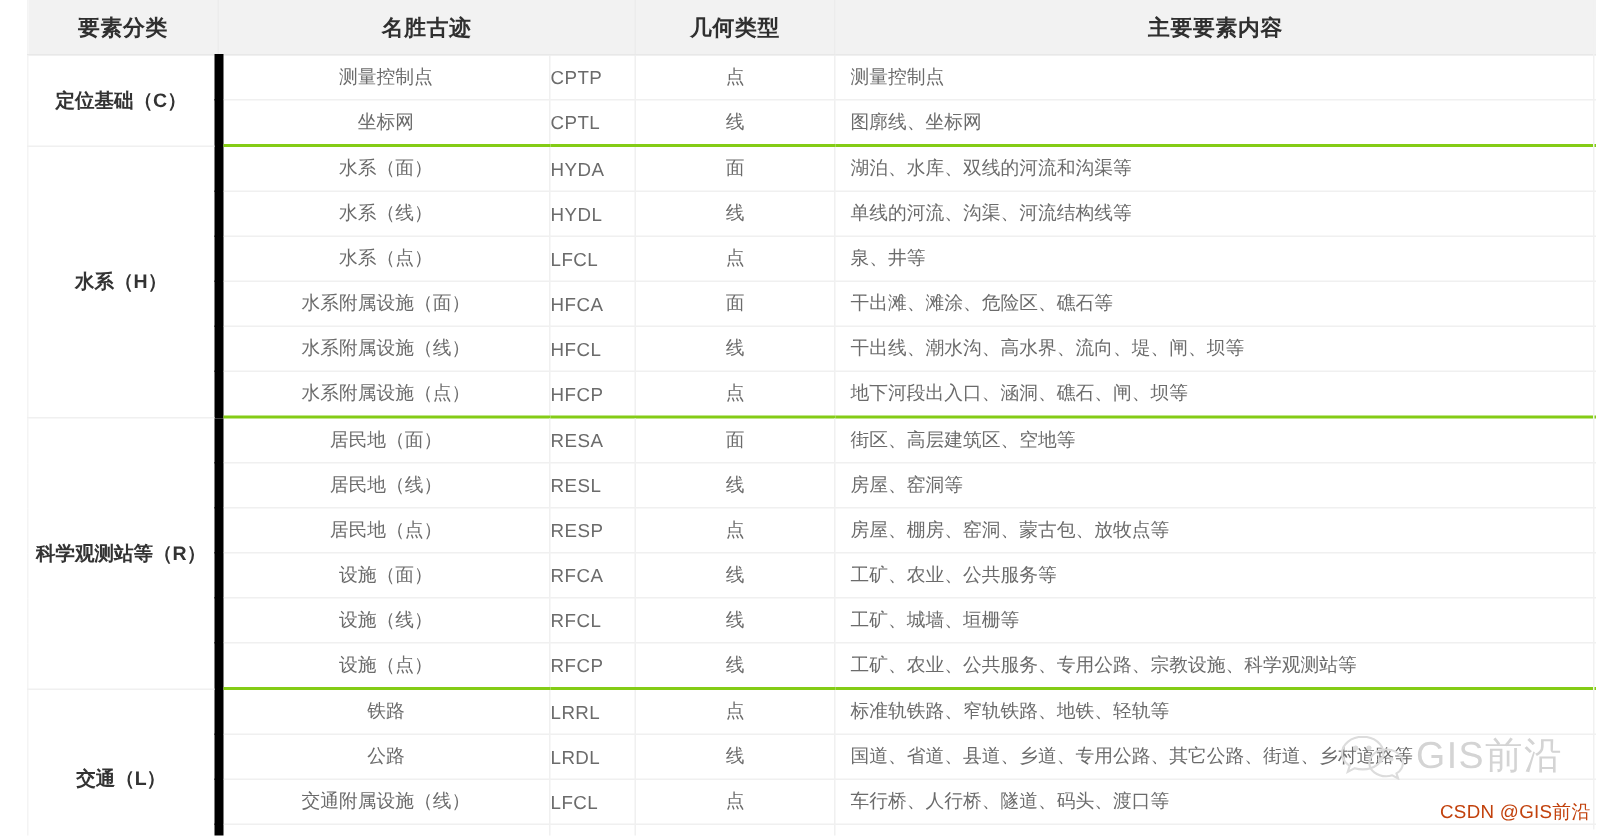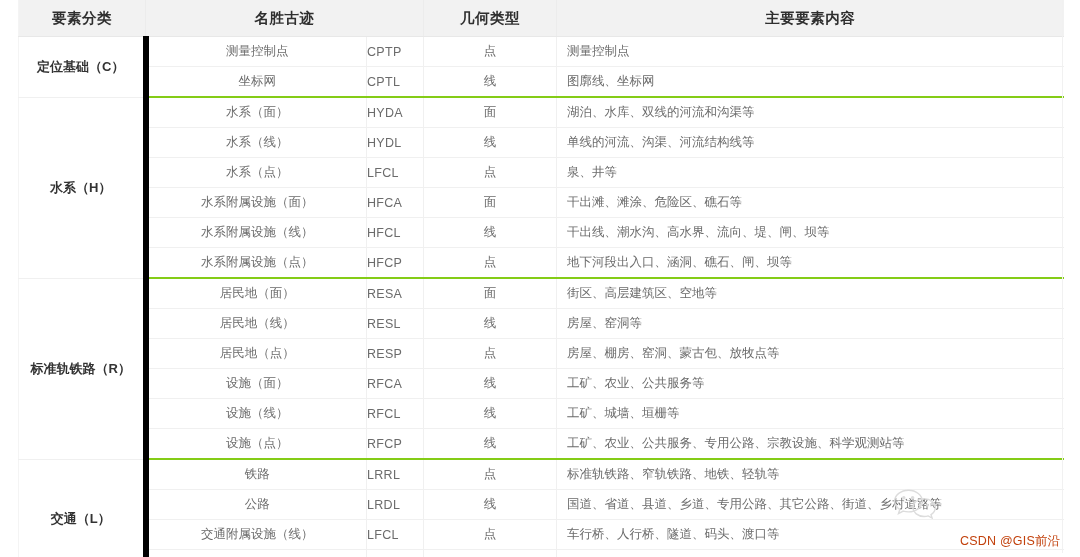--- a/index.html
+++ b/index.html
@@ -193,21 +193,21 @@
           <td class="geom-cell">线</td>
           <td class="content-cell">干出线、潮水沟、高水界、流向、堤、闸、坝等</td>
         </tr>
         <tr class="group-end">
           <td class="layer-cell">水系附属设施（点）</td>
           <td class="code-cell">HFCP</td>
           <td class="geom-cell">点</td>
           <td class="content-cell">地下河段出入口、涵洞、礁石、闸、坝等</td>
         </tr>
         <tr>
-          <td class="group-cell" rowspan="6">标准轨铁路（R）</td>
+          <td class="group-cell" rowspan="6">科学观测站等（R）</td>
           <td class="layer-cell">居民地（面）</td>
           <td class="code-cell">RESA</td>
           <td class="geom-cell">面</td>
           <td class="content-cell">街区、高层建筑区、空地等</td>
         </tr>
         <tr>
           <td class="layer-cell">居民地（线）</td>
           <td class="code-cell">RESL</td>
           <td class="geom-cell">线</td>
           <td class="content-cell">房屋、窑洞等</td>
@@ -274,17 +274,18 @@
           <path d="M43.3 20.6c0-4.9-5-8.9-11.2-8.9-6.2 0-11.2 4-11.2 8.9s5 8.9 11.2 8.9c1.4 0 2.8-.2 4.1-.6l3.9 2.1-1.1-3.4c2.6-1.6 4.3-4.1 4.3-7z"></path>
         </g>
         <g fill="#dcdcdc">
           <circle cx="11.8" cy="10.7" r="1.7"></circle>
           <circle cx="20.6" cy="10.7" r="1.7"></circle>
           <circle cx="27.9" cy="18.2" r="1.4"></circle>
           <circle cx="35.6" cy="18.2" r="1.4"></circle>
         </g>
       </svg>
     </span>
+    <span class="wm-text">GIS前沿</span>
   </div>
 
   <div class="csdn-credit">CSDN @GIS前沿</div>
 
 </div>
 
 </body></html>

